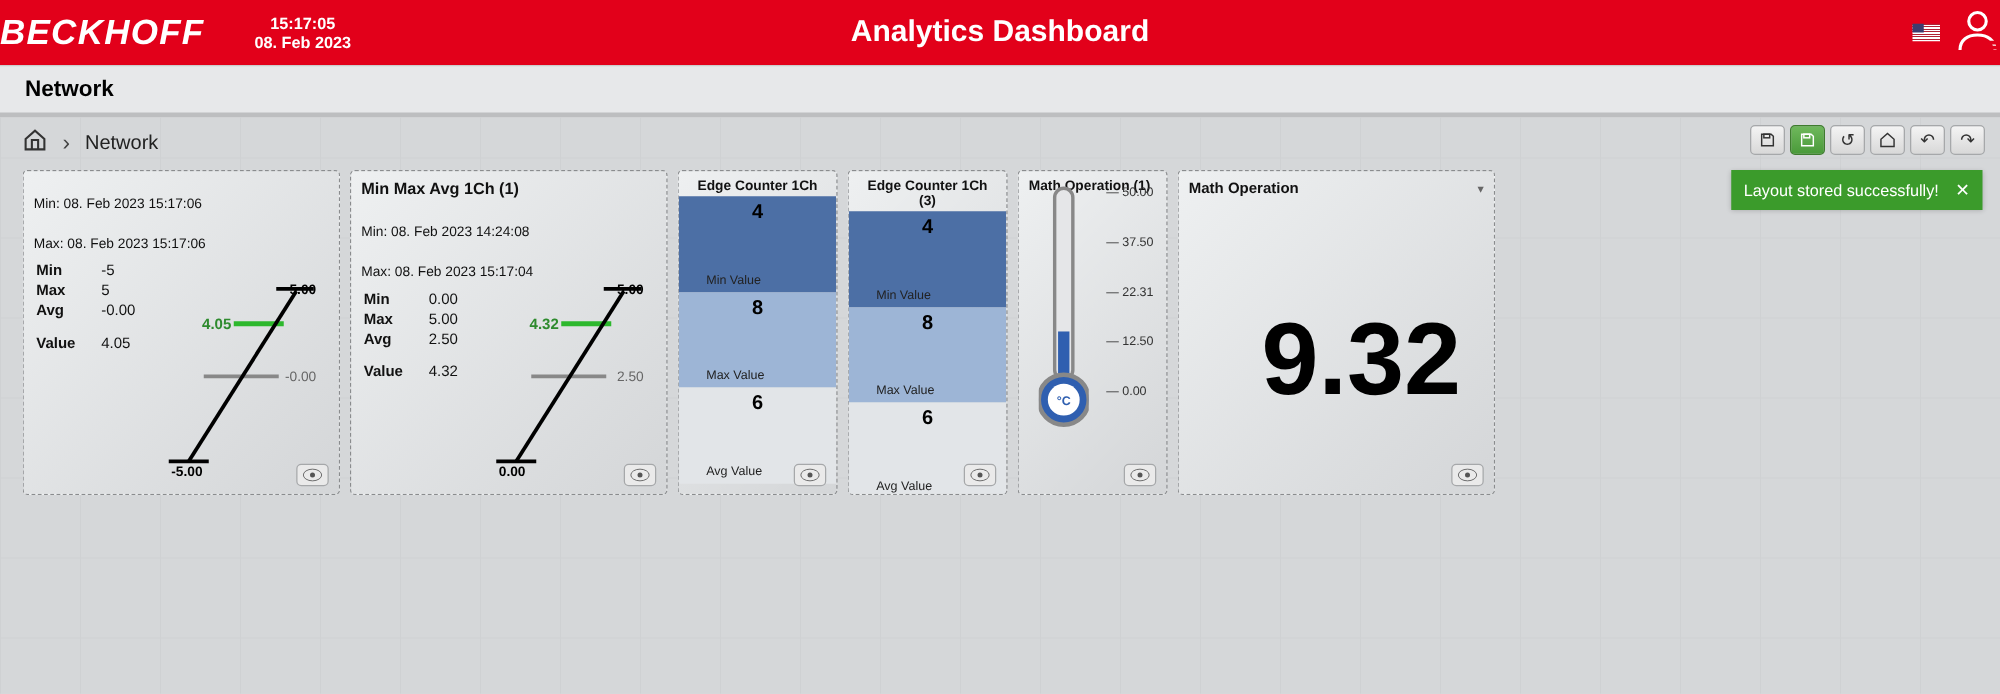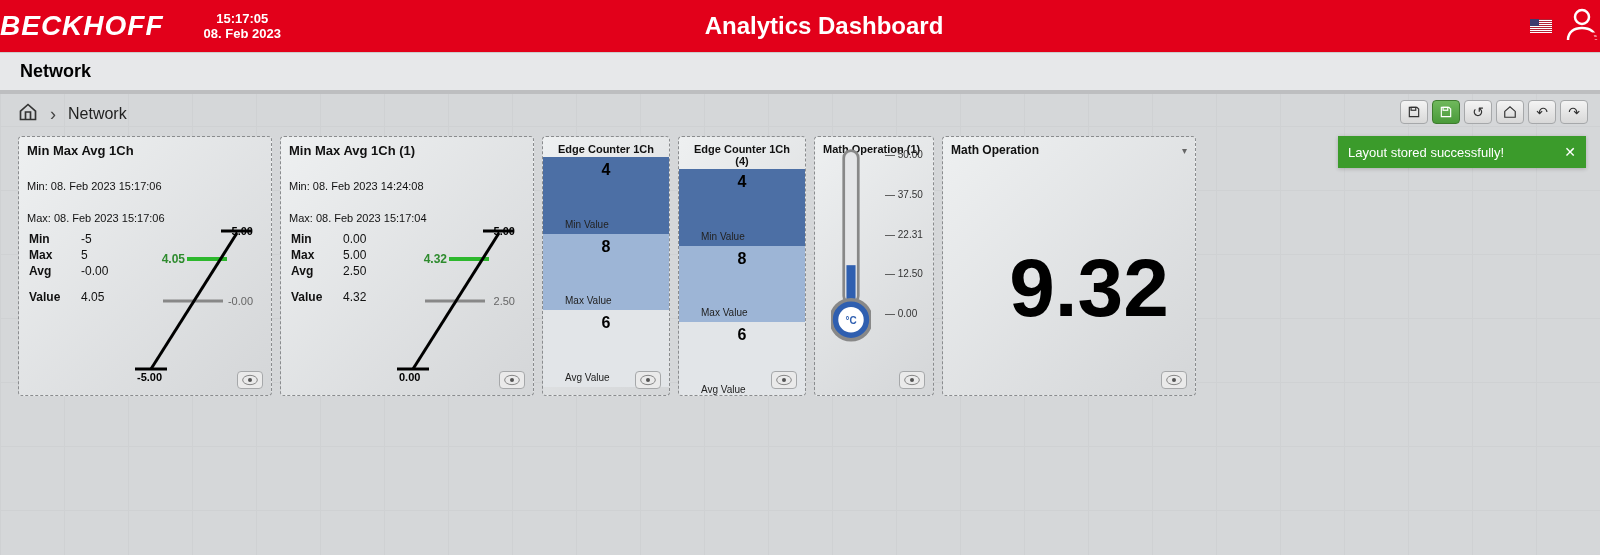--- a/index.html
+++ b/index.html
@@ -3,40 +3,40 @@
 <meta charset="utf-8">
 <style>
   * { box-sizing: border-box; margin: 0; padding: 0; }
   html, body { width: 1600px; height: 555px; font-family: Arial, Helvetica, sans-serif; overflow: hidden; background: #d8dbdd; }
   .header {
     height: 52px; background: #e2001a; display: flex; align-items: center;
     color: #fff; padding: 0 0; position: relative;
   }
   .logo { font-weight: 900; font-size: 28px; letter-spacing: 1px; font-style: italic; }
   .timecol { display:flex; flex-direction:column; align-items:center; margin-left:40px; font-weight:700; font-size:13px; }
-  .header-title { position:absolute; left:50%; transform:translateX(-50%); font-size:24px; font-weight:700;margin-left:24px; }
+  .header-title { position:absolute; left:50%; transform:translateX(-50%); font-size:24px; font-weight:700; }
   .header-right { margin-left:auto; display:flex; align-items:center; gap:12px; }
   .flag { width:22px; height:14px; background: linear-gradient(#b22234 0 7%, #fff 7% 14%, #b22234 14% 21%, #fff 21% 28%, #b22234 28% 35%, #fff 35% 42%, #b22234 42% 50%, #fff 50% 57%, #b22234 57% 64%, #fff 64% 71%, #b22234 71% 78%, #fff 78% 85%, #b22234 85% 92%, #fff 92% 100%); position:relative; }
   .flag::before { content:""; position:absolute; top:0; left:0; width:40%; height:50%; background:#3c3b6e; }
   .user-icon svg { width:36px; height:36px; }
 
   .tabbar { height:42px; background:#e7e8ea; border-top:1px solid #ccc; border-bottom:4px solid #bdbec0; display:flex; align-items:flex-end; }
   .tab { padding:8px 20px; font-weight:700; font-size:18px; color:#000; }
 
   .canvas { position:relative; height:calc(555px - 52px - 42px); background:#d5d7d9; background-image: linear-gradient(#cfd1d3 1px, transparent 1px), linear-gradient(90deg, #cfd1d3 1px, transparent 1px); background-size: 64px 64px; background-position: 0 32px; }
 
   .breadcrumb { position:absolute; top:8px; left:18px; display:flex; align-items:center; gap:12px; font-size:16px; color:#222; }
   .breadcrumb svg { width:20px; height:20px; }
   .crumb-sep { font-size:18px; color:#444; }
 
   .toolbar { position:absolute; top:6px; right:12px; display:flex; gap:4px; }
   .toolbtn { width:28px; height:24px; border:1px solid #a6a8aa; border-radius:4px; background:linear-gradient(#f4f4f4,#d8d8d8); display:flex; align-items:center; justify-content:center; font-size:14px; color:#333; }
   .toolbtn.active { background:linear-gradient(#6fb85c,#4a9a3a); border-color:#3e7c2e; color:#fff; }
 
-  .toast { position:absolute; top:42px; right:14px; width:248px; height:32px; background:#3b9b2b; color:#fff; display:flex; align-items:center; justify-content:space-between; padding:0 10px; font-size:13px; box-shadow:0 1px 4px rgba(0,0,0,.2); }
+  .toast { position:absolute; top:42px; right:14px; width:201px; height:32px; background:#3b9b2b; color:#fff; display:flex; align-items:center; justify-content:space-between; padding:0 10px; font-size:13px; box-shadow:0 1px 4px rgba(0,0,0,.2); }
   .toast .close { cursor:pointer; font-size:14px; }
 
   .widgets { position:absolute; top:42px; left:18px; display:flex; gap:8px; }
   .widget { width:254px; height:260px; background:linear-gradient(135deg,#eef0f1,#d4d6d8); border:1px dashed #8a8c8e; border-radius:4px; position:relative; font-size:12px; color:#111; overflow:hidden; }
   .widget.small { width:128px;text-align:center; }
   .widget.med { width:120px; }
   .widget-title { font-weight:700; font-size:13px; padding:6px 8px 2px; }
   .w-line { padding:0 8px; font-size:11px;margin-top:20px; }
   .stats { padding:6px 8px; font-size:12px; }
   .stats td:first-child { width:50px; font-weight:700; }
@@ -126,21 +126,20 @@
   </div>
 
   <div class="toast">
     <span>Layout stored successfully!</span>
     <span class="close">✕</span>
   </div>
 
   <div class="widgets">
 
     <div class="widget">
-      <div class="widget-title">Min Max Avg 1Ch</div>
       <div class="w-line">Min:  08. Feb 2023 15:17:06</div>
       <div class="w-line">Max: 08. Feb 2023 15:17:06</div>
       <table class="stats">
         <tbody>
             <tr>
               <td>Min</td>
               <td>-5</td>
             </tr>
         <tr>
               <td>Max</td>
@@ -233,21 +232,21 @@
       </div>
       <div class="eye bands-footer">
           <svg viewBox="0 0 24 16">
             <ellipse cx="12" cy="8" rx="11" ry="7" fill="none" stroke="#555"></ellipse>
             <circle cx="12" cy="8" r="3" fill="#555"></circle>
           </svg>
         </div>
     </div>
 
     <div class="widget small">
-      <div class="widget-title" style="font-size:11px">Edge Counter 1Ch (4)</div>
+      <div class="widget-title" style="font-size:11px">Edge Counter 1Ch (3)</div>
       <div class="bands">
         <div class="band min"><span class="num">4</span><span class="lab">Min Value</span></div>
         <div class="band max"><span class="num">8</span><span class="lab">Max Value</span></div>
         <div class="band avg"><span class="num">6</span><span class="lab">Avg Value</span></div>
       </div>
       <div class="eye bands-footer">
           <svg viewBox="0 0 24 16">
             <ellipse cx="12" cy="8" rx="11" ry="7" fill="none" stroke="#555"></ellipse>
             <circle cx="12" cy="8" r="3" fill="#555"></circle>
           </svg>

